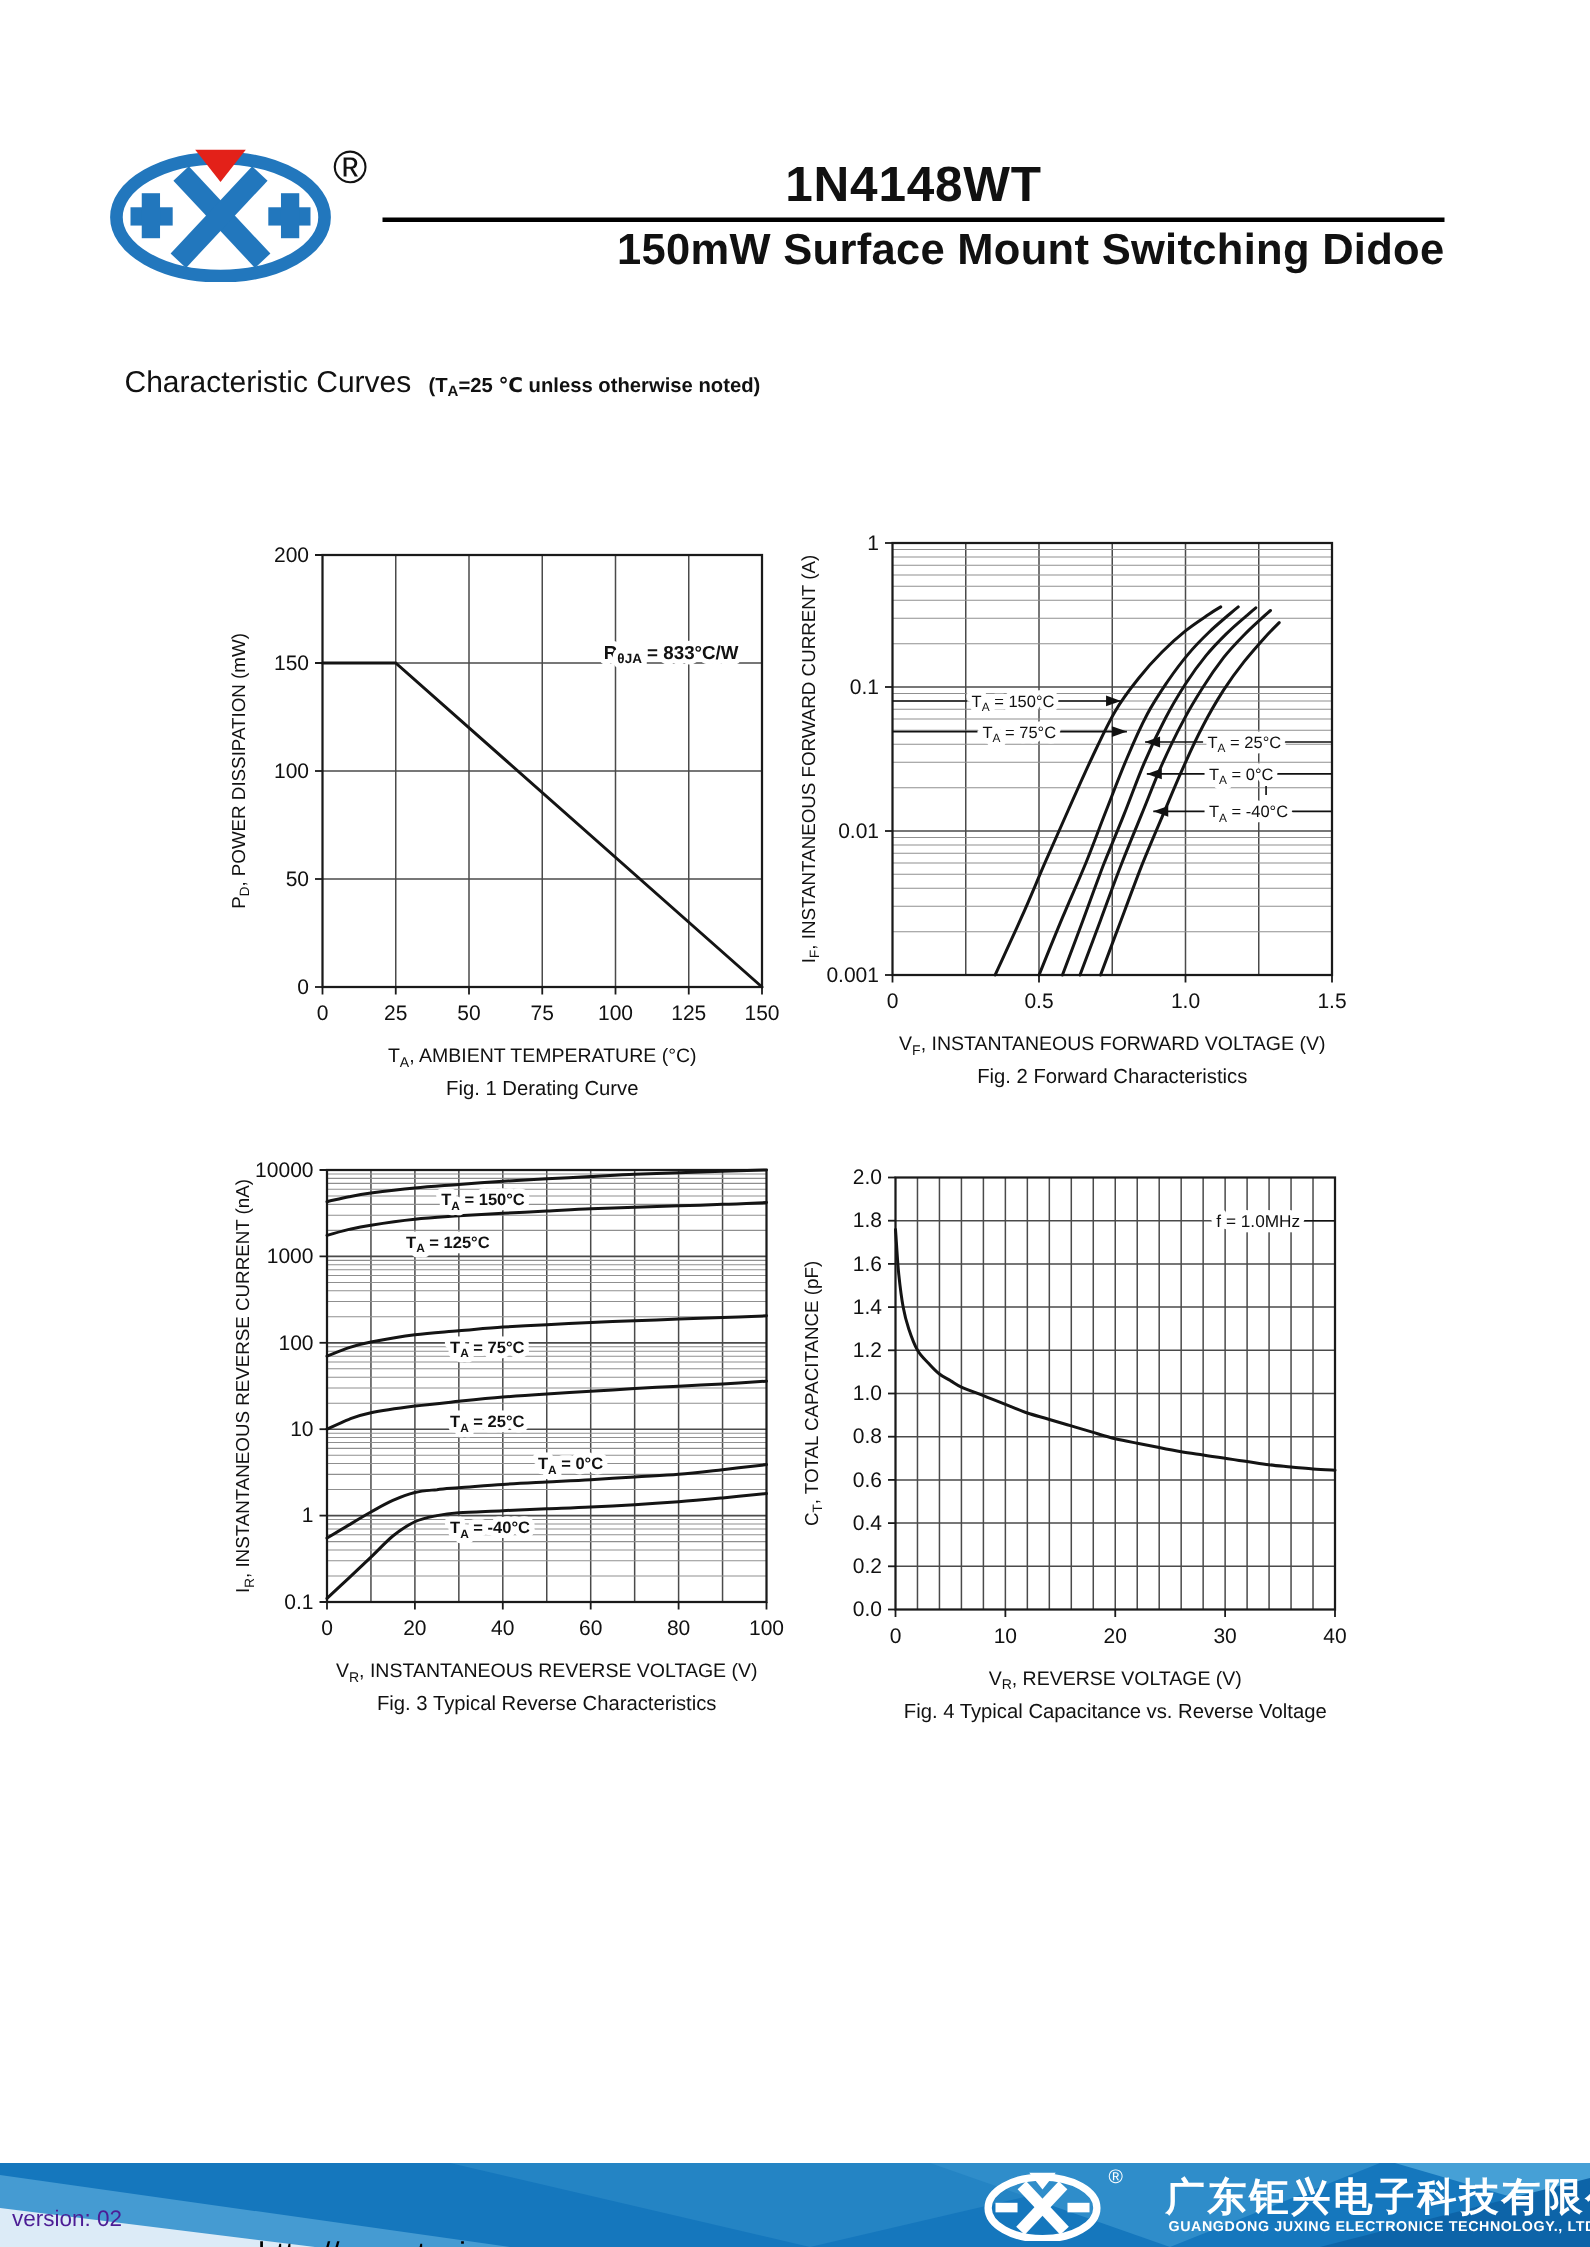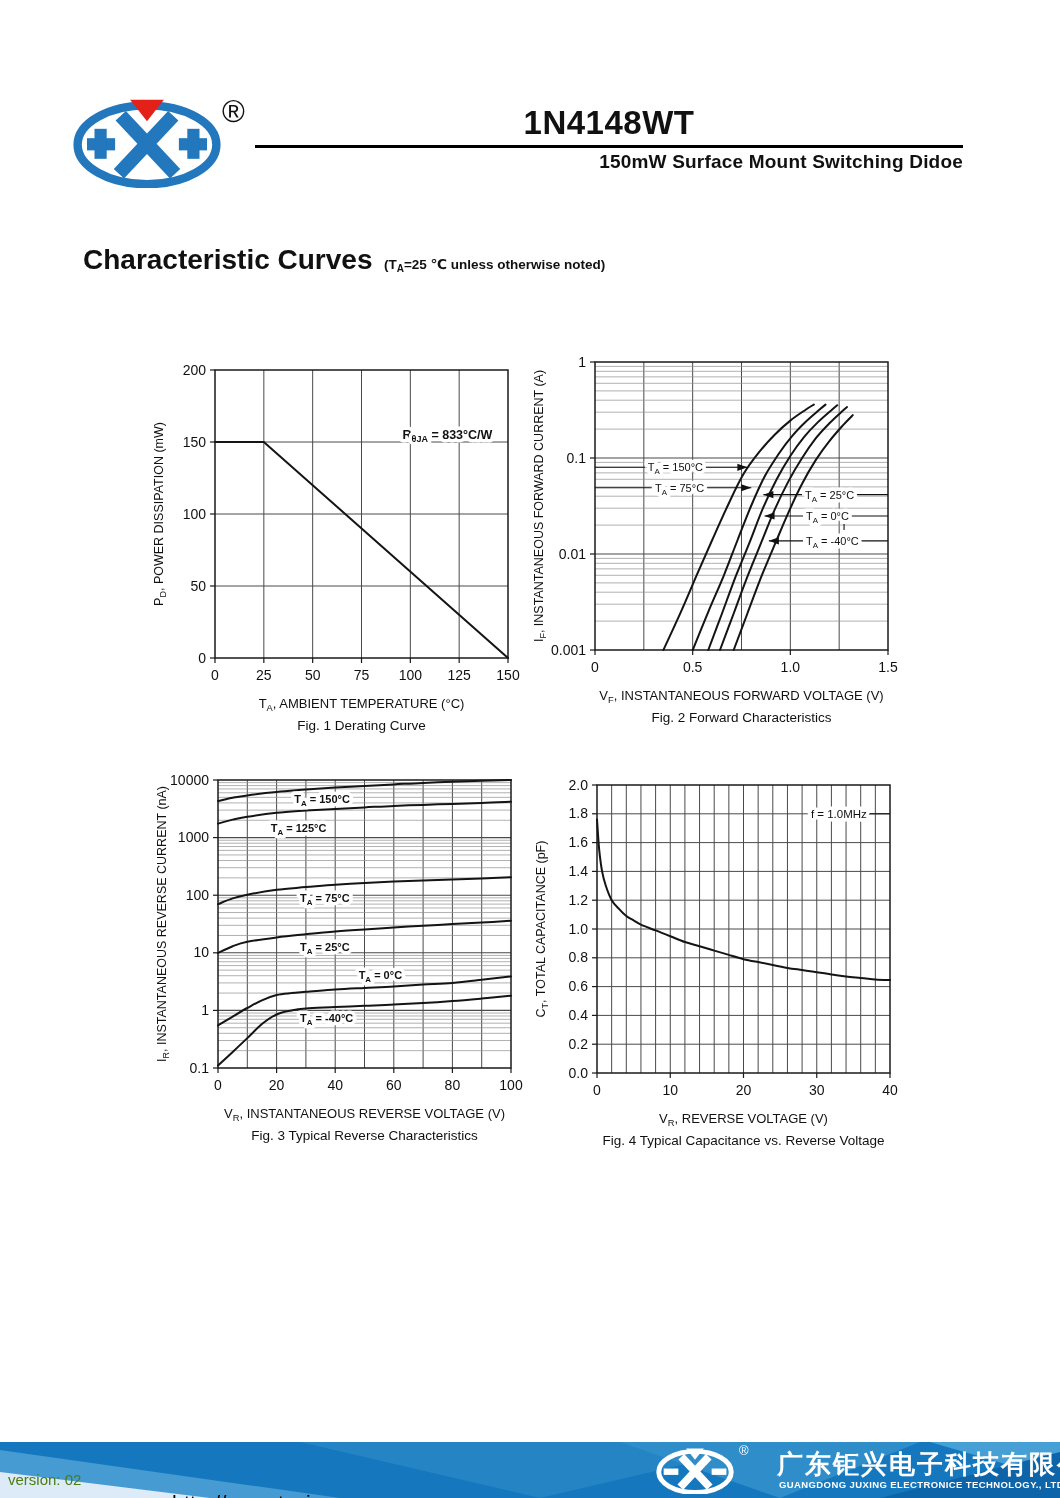--- a/index.html
+++ b/index.html
@@ -4,43 +4,43 @@
 <style>
   html,body{margin:0;padding:0;background:#e8e8e8;}
   .page{position:relative;width:1060px;height:1498px;background:#ffffff;overflow:hidden;
         font-family:"Liberation Sans","DejaVu Sans",sans-serif;color:#111;}
   
   .logo{position:absolute;left:72px;top:94px;width:150px;height:94px;}
   .regmark{position:absolute;left:222px;top:94px;font-size:31px;color:#111;}
   .titleblock{position:absolute;left:255px;top:104px;width:708px;}
   .partnum{font-size:33px;font-weight:bold;text-align:center;line-height:1.15;letter-spacing:0.5px;}
   .titlerule{height:0;border-top:3px solid #000;margin-top:3px;}
-  .subtitle{font-size:19px;font-weight:bold;text-align:right;margin-top:3px;letter-spacing:0.2px;}
+  .subtitle{font-size:29px;font-weight:bold;text-align:right;margin-top:3px;letter-spacing:0.2px;}
   
   .sechead{position:absolute;left:83px;top:244px;white-space:nowrap;}
-  .sectitle{font-size:28px;font-weight:bold;}
+  .sectitle{font-size:20px;font-weight:normal;}
   .secnote{font-size:13.5px;margin-left:7px;font-weight:bold;}
   .secnote .sub{font-size:10px;vertical-align:-3px;}
   
   .chart{position:absolute;width:394px;height:428px;}
   #chart0{left:140px;top:345px;}
   #chart1{left:520px;top:337px;}
   #chart2{left:143px;top:755px;}
   #chart3{left:522px;top:760px;}
   .chart text{font-family:"Liberation Sans","DejaVu Sans",sans-serif;fill:#111;}
   .chart .halo{stroke:#fff;stroke-width:7px;paint-order:stroke;stroke-linejoin:round;}
   
   .footer{position:absolute;left:0;top:1442px;width:1060px;height:56px;}
   .footer svg.bg{position:absolute;left:0;top:0;width:100%;height:100%;}
   .url{position:absolute;left:172px;top:15px;color:#000000;font-size:21px;letter-spacing:0.3px;margin-top:34px;}
   .flogo{position:absolute;left:653px;top:4px;width:84px;height:48px;}
   .freg{position:absolute;left:739px;top:1px;color:#fff;font-size:13px;}
   .cn{position:absolute;left:777px;top:5px;color:#fff;font-size:26px;font-weight:bold;letter-spacing:2px;white-space:nowrap;}
   .en{position:absolute;left:779px;top:37px;color:#fff;font-size:9.5px;font-weight:bold;letter-spacing:0.4px;white-space:nowrap;}
-  .version{position:absolute;left:8px;top:1471px;font-size:15px;color:#4d7c0f;}
+  .version{position:absolute;left:8px;top:1471px;font-size:15px;color:#4c1d95;}
 </style>
 </head>
 <body>
 
 <div class="page">
 
   <svg class="logo" viewBox="0 0 160 98">
     <ellipse cx="80" cy="53" rx="74" ry="42" fill="none" stroke="#2277bd" stroke-width="9"></ellipse>
     <polygon points="62,5 98,5 80,28" fill="#e32119"></polygon>
     <path d="M52 22 L110 84" stroke="#2277bd" stroke-width="15" fill="none"></path>

